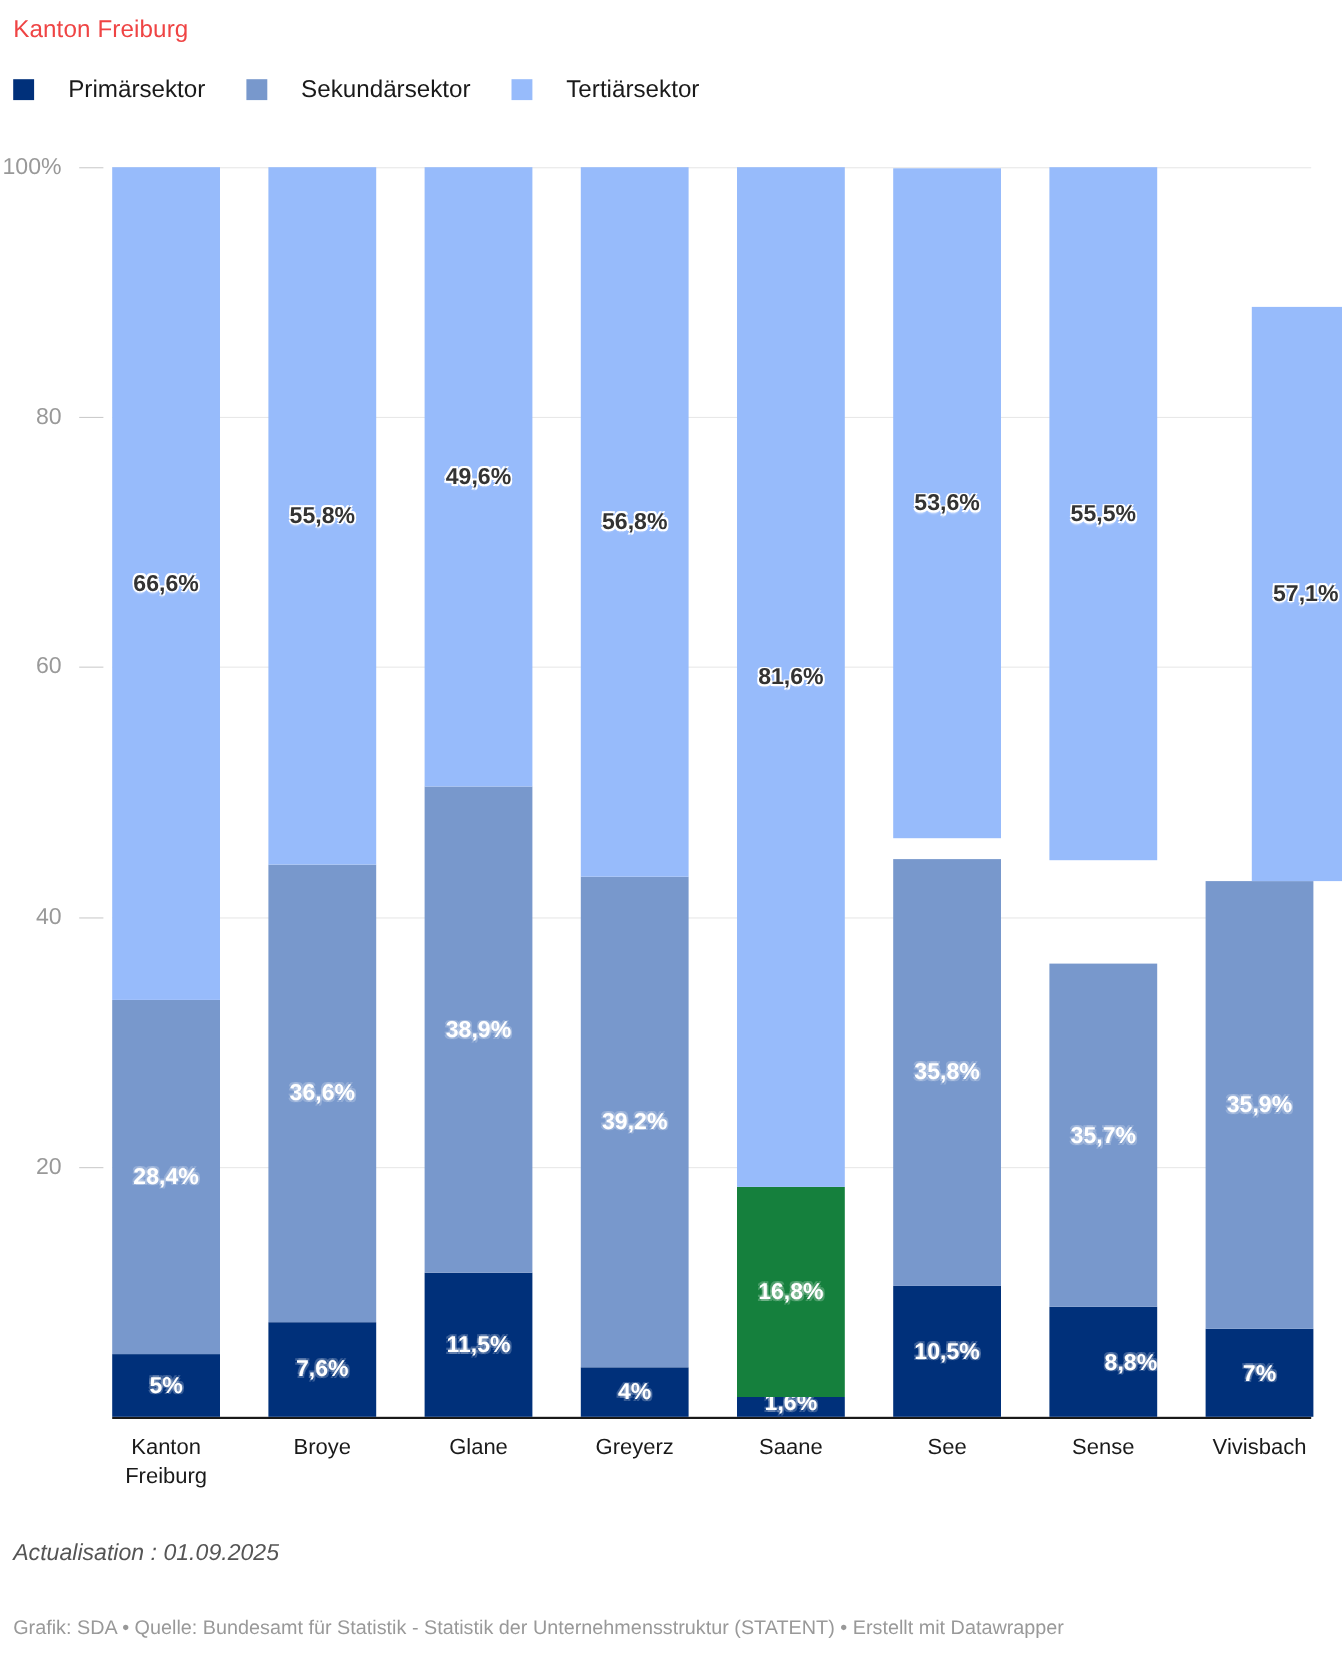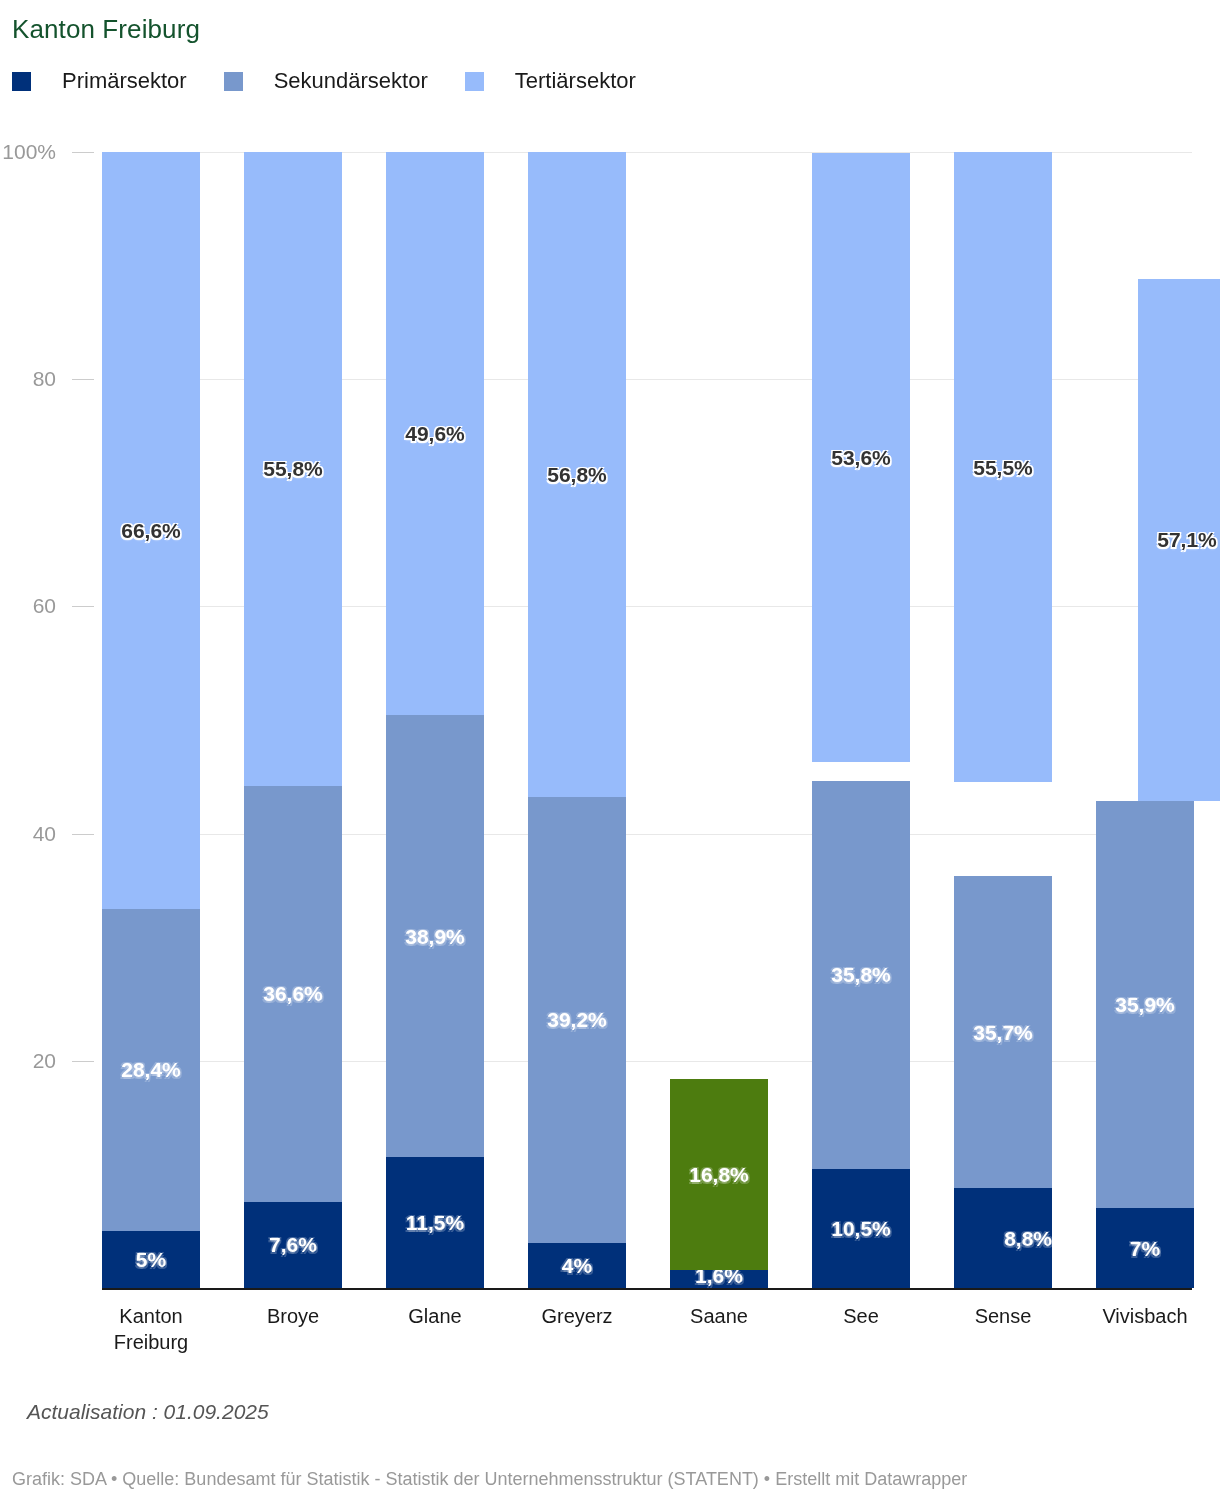--- a/index.html
+++ b/index.html
@@ -14,23 +14,23 @@
     color: #333333;
     position: relative;
     overflow: hidden;
   }
 
   
   #chart-title {
     position: absolute;
     left: 12px;
     top: 14px;
-    font-size: 26px;
+    font-size: 22px;
     font-weight: 400;
-    color: #14532d;
+    color: #ef4444;
     letter-spacing: 0.1px;
     white-space: nowrap;
   }
 
   #legend {
     position: absolute;
     left: 12px;
     top: 68px;
     display: flex;
     align-items: center;
@@ -159,21 +159,20 @@
 
   
   #update-note {
     position: absolute;
     left: 12px;
     top: 1400px;
     font-size: 21px;
     font-style: italic;
     color: #555555;
     white-space: nowrap;
-    margin-left: 15px;
   }
   #credit {
     position: absolute;
     left: 12px;
     top: 1469px;
     font-size: 18px;
     color: #999999;
     white-space: nowrap;
   }
 </style>
@@ -259,22 +258,25 @@
             <span class="seg-label on-dark">39,2%</span>
           </div>
           <div class="seg" style="bottom: 490.752px; height: 645.248px; background: rgb(151, 187, 251);">
             <span class="seg-label on-light">56,8%</span>
           </div>
         </div>
         <div class="bar-group" style="left: 568px; height: 1136px;">
           <div class="seg" style="bottom: 0px; height: 18.176px; background: rgb(0, 48, 122);">
             <span class="seg-label on-dark overflow">1,6%</span>
           </div>
-          <div class="seg" style="bottom: 18.176px; height: 190.848px; background: #4d7c0f;">
+          <div class="seg" style="bottom: 18.176px; height: 190.848px; background: #15803d;">
             <span class="seg-label on-dark">16,8%</span>
+          </div>
+          <div class="seg" style="bottom: 209.024px; height: 926.976px; background: rgb(151, 187, 251);">
+            <span class="seg-label on-light">81,6%</span>
           </div>
         </div>
         <div class="bar-group" style="left: 710px; height: 1136px;">
           <div class="seg" style="bottom: 0px; height: 119.28px; background: rgb(0, 48, 122);">
             <span class="seg-label on-dark">10,5%</span>
           </div>
           <div class="seg" style="bottom: 119.28px; height: 388px; background: rgb(120, 152, 204);">
             <span class="seg-label on-dark">35,8%</span>
           </div>
           <div class="seg" style="bottom: 525.968px; height: 608.896px; background: rgb(151, 187, 251);">

